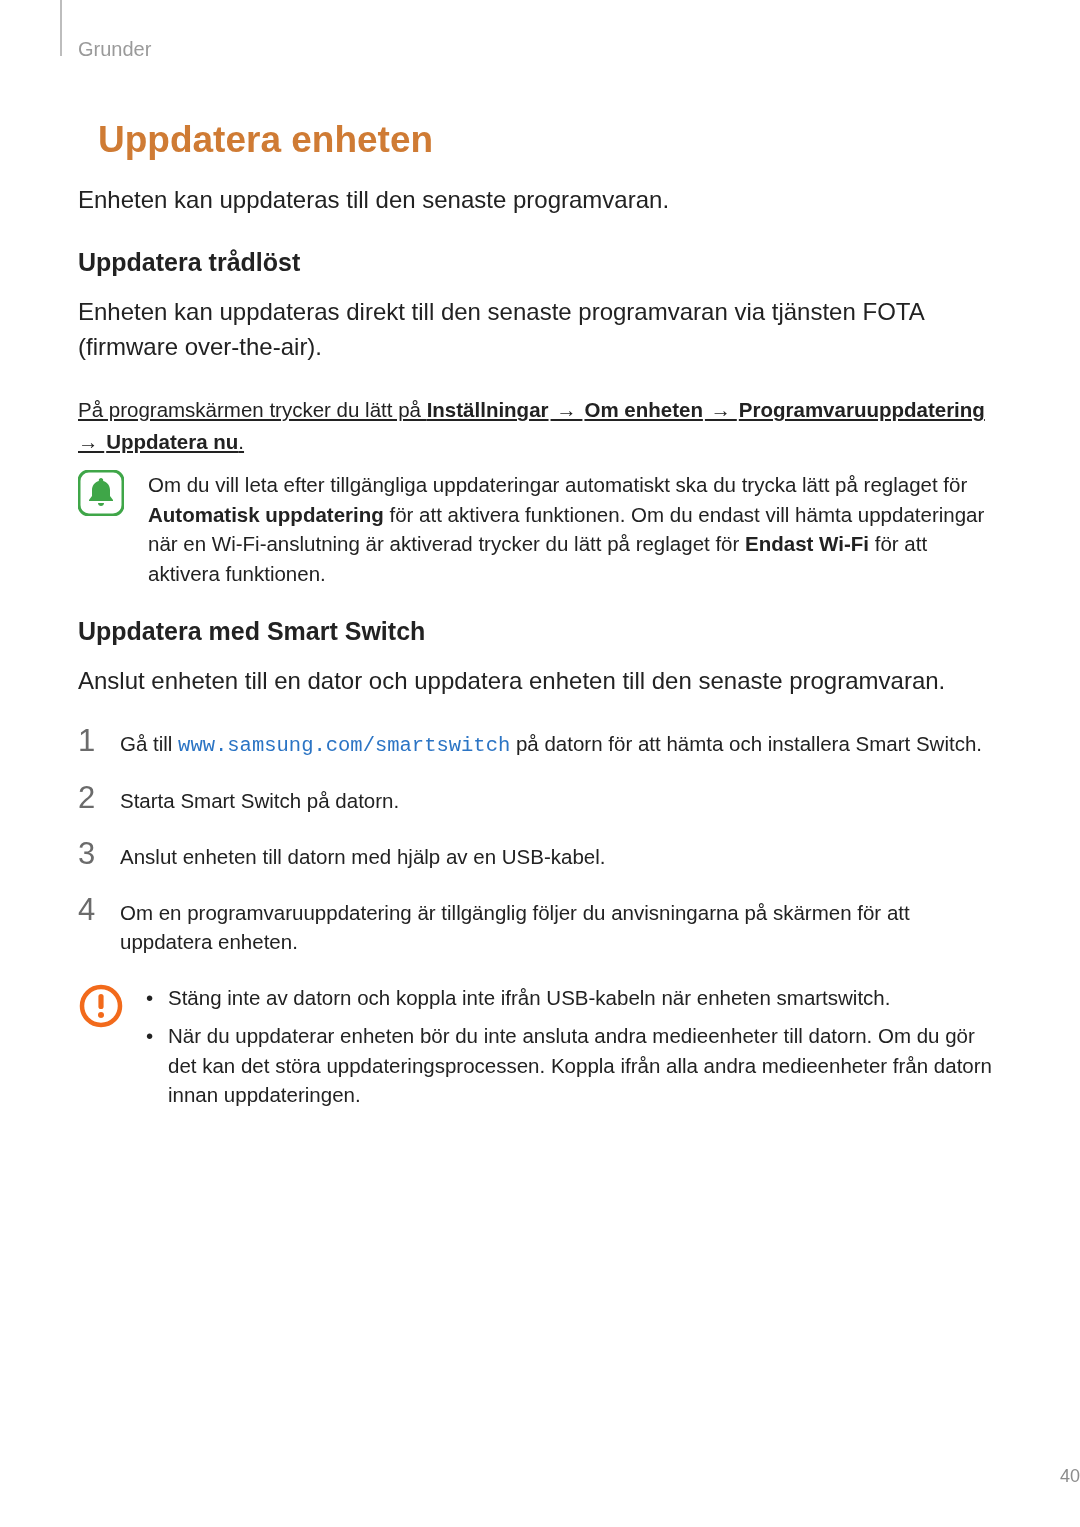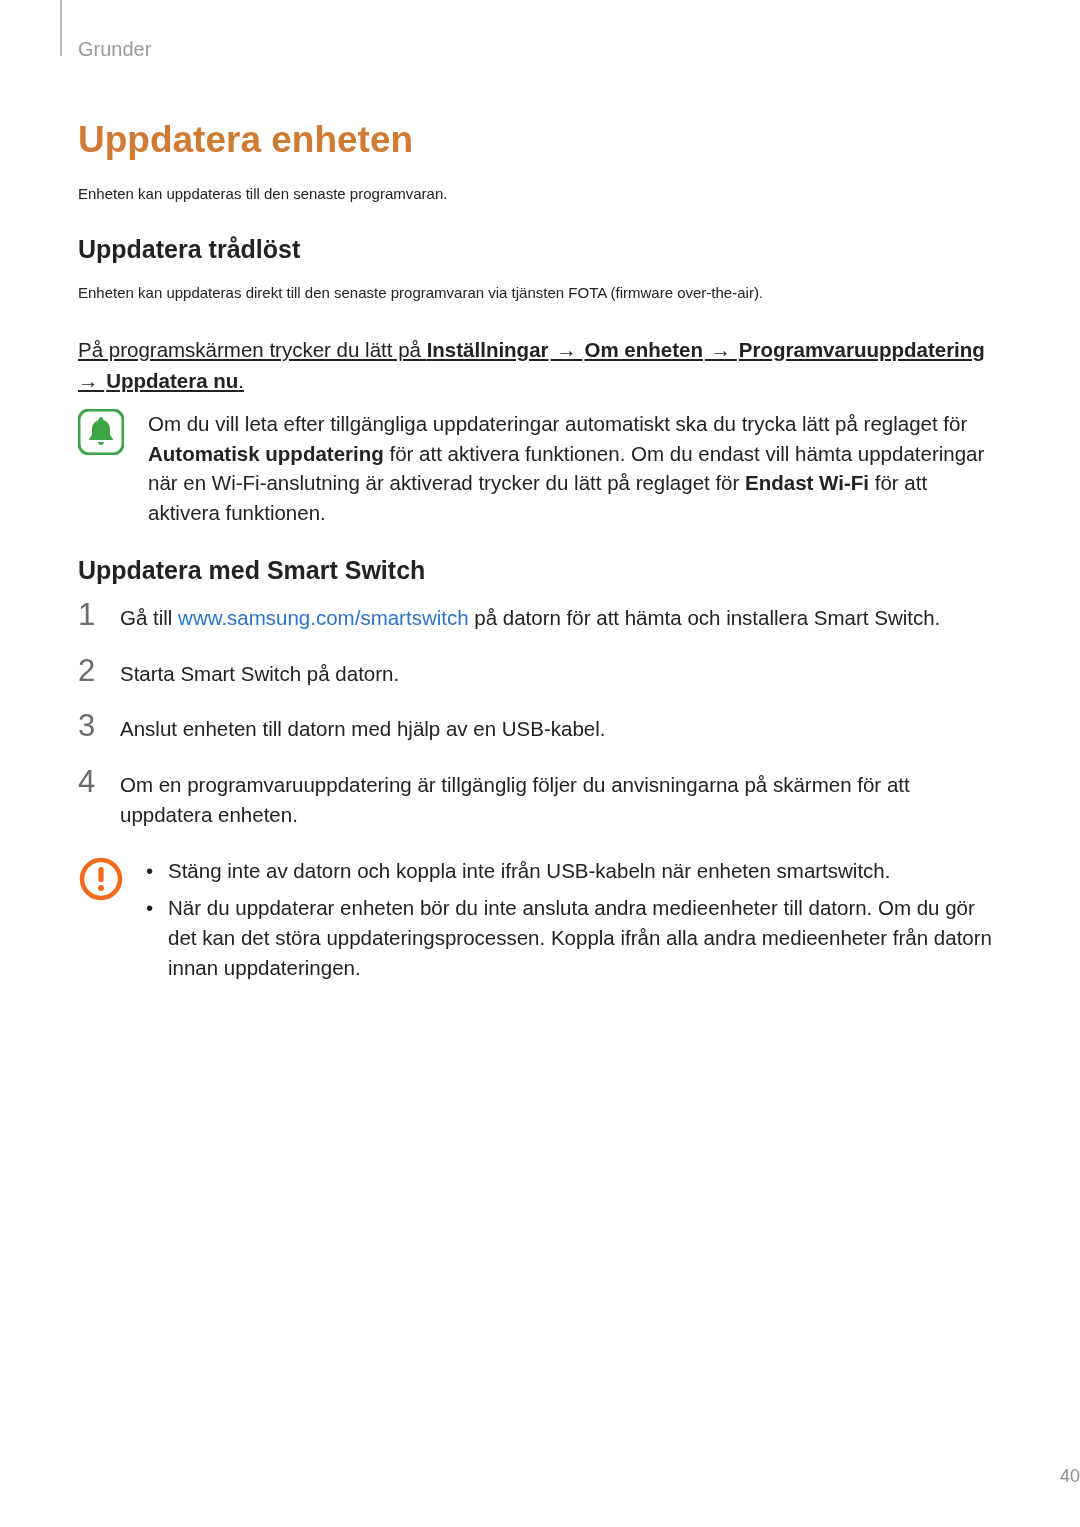--- a/index.html
+++ b/index.html
@@ -21,23 +21,24 @@
   .breadcrumb {
     font-size: 20px;
     color: #9a9a9a;
     margin: 8px 0 58px 0;
   }
   h1.title {
     font-size: 37px;
     font-weight: 700;
     color: #cf7b34;
     margin-bottom: 22px;
+    margin-left: 20px;
   }
   p.body {
-    font-size: 15px;
+    font-size: 24px;
     line-height: 1.45;
     color: #222;
     margin-bottom: 30px;
   }
   h2.subtitle {
     font-size: 25px;
     font-weight: 700;
     color: #222;
     margin-top: 28px;
     margin-bottom: 18px;
@@ -82,21 +83,21 @@
     text-align: left;
     font-family: "Segoe UI Light", "Helvetica Neue", Arial, sans-serif;
     margin-top: -4px;
   }
   .ol-text {
     font-size: 20.5px;
     line-height: 1.45;
     color: #222;
     flex: 1;
   }
-  .ol-text a { color: #2b74c4; text-decoration: none; }
+  .ol-text a { color: #2b74c4; text-decoration: none; font-family: Liberation Mono, monospace; }
   .warn-block {
     display: flex;
     gap: 18px;
     margin-top: 2px;
   }
   .warn-icon-col { flex: 0 0 46px; }
   .warn-icon { width: 46px; height: 46px; }
   ul.warn-ul {
     list-style: none;
     font-size: 20.5px;
@@ -152,20 +153,21 @@
         <path d="M20 33c0 1.7 1.3 3 3 3s3-1.3 3-3h-6z" fill="#3fa648"></path>
       </svg>
     </div>
     <p class="note-text">
       <span>Om du vill leta efter tillgängliga uppdateringar automatiskt ska du trycka lätt på reglaget för </span><b>Automatisk uppdatering</b><span> för att aktivera funktionen. Om du endast vill hämta uppdateringar när en Wi-Fi-anslutning är aktiverad trycker du lätt på reglaget för </span><b>Endast Wi-Fi</b><span> för att aktivera funktionen.</span>
     </p>
   </div>
 
   <h2 class="subtitle">Uppdatera med Smart Switch</h2>
 
+  <p class="body">Anslut enheten till en dator och uppdatera enheten till den senaste programvaran.</p>
 
   <ol class="ol-list">
     <li class="ol-item">
       <div class="ol-num">1</div>
       <div class="ol-text">
         <span>Gå till </span><a href="#">www.samsung.com/smartswitch</a><span> på datorn för att hämta och installera Smart Switch.</span>
       </div>
     </li>
     <li class="ol-item">
       <div class="ol-num">2</div>

